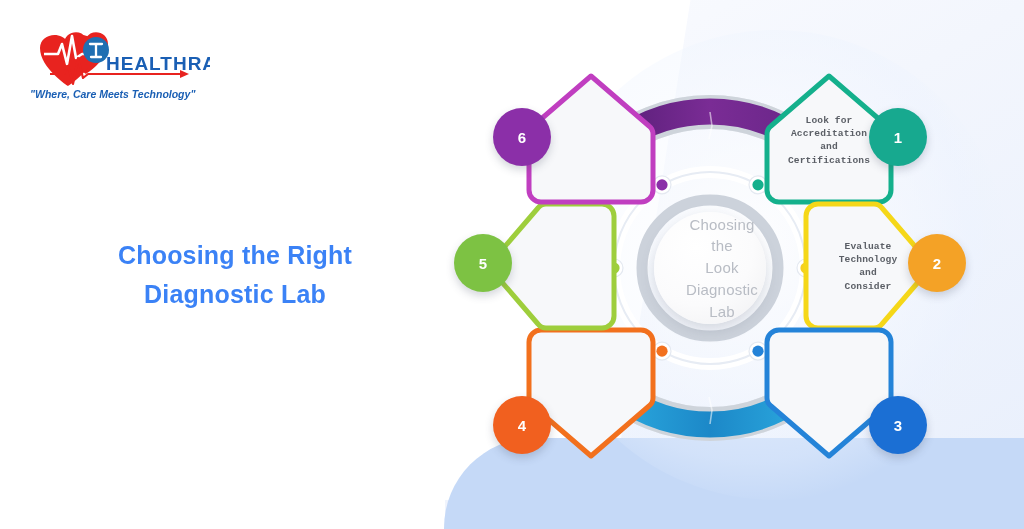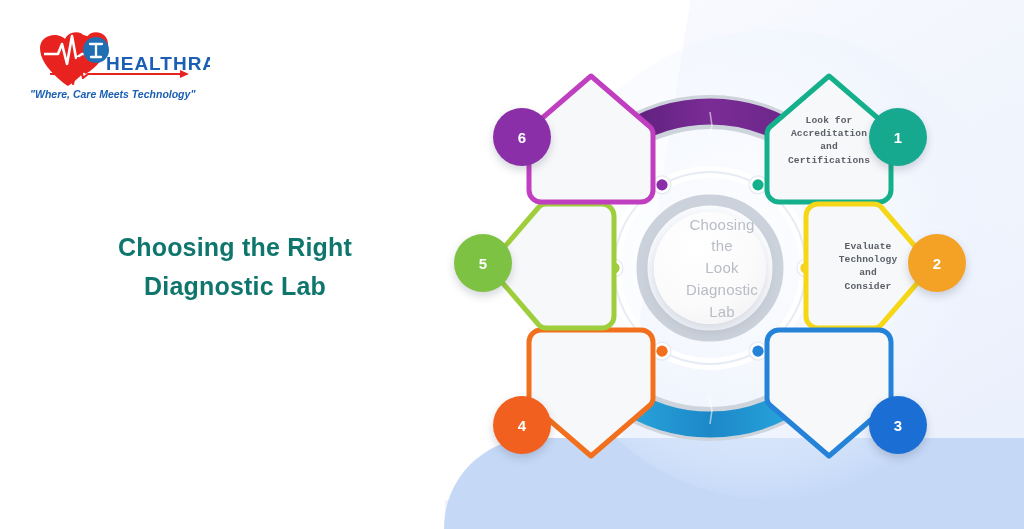--- a/index.html
+++ b/index.html
@@ -52,27 +52,27 @@
 
   
   .logo-wrap {
     position: absolute;
     left: 20px; top: 18px;
     width: 190px; height: 90px;
   }
   .logo-svg { display:block; }
   .headline {
     position: absolute;
-    left: 60px; top: 228px;
+    left: 60px; top: 236px;
     width: 350px;
     text-align: center;
     font-size: 25px;
     font-weight: bold;
     line-height: 1.55;
-    color: #0f766e;
+    color: #3b82f6;
     letter-spacing: .2px;
   }
 
   
   #stage {
     position: absolute;
     left: 470px; top: 28px;
     width: 480px; height: 480px;
   }
   #ringSvg { position: absolute; left: 0; top: 0; }

